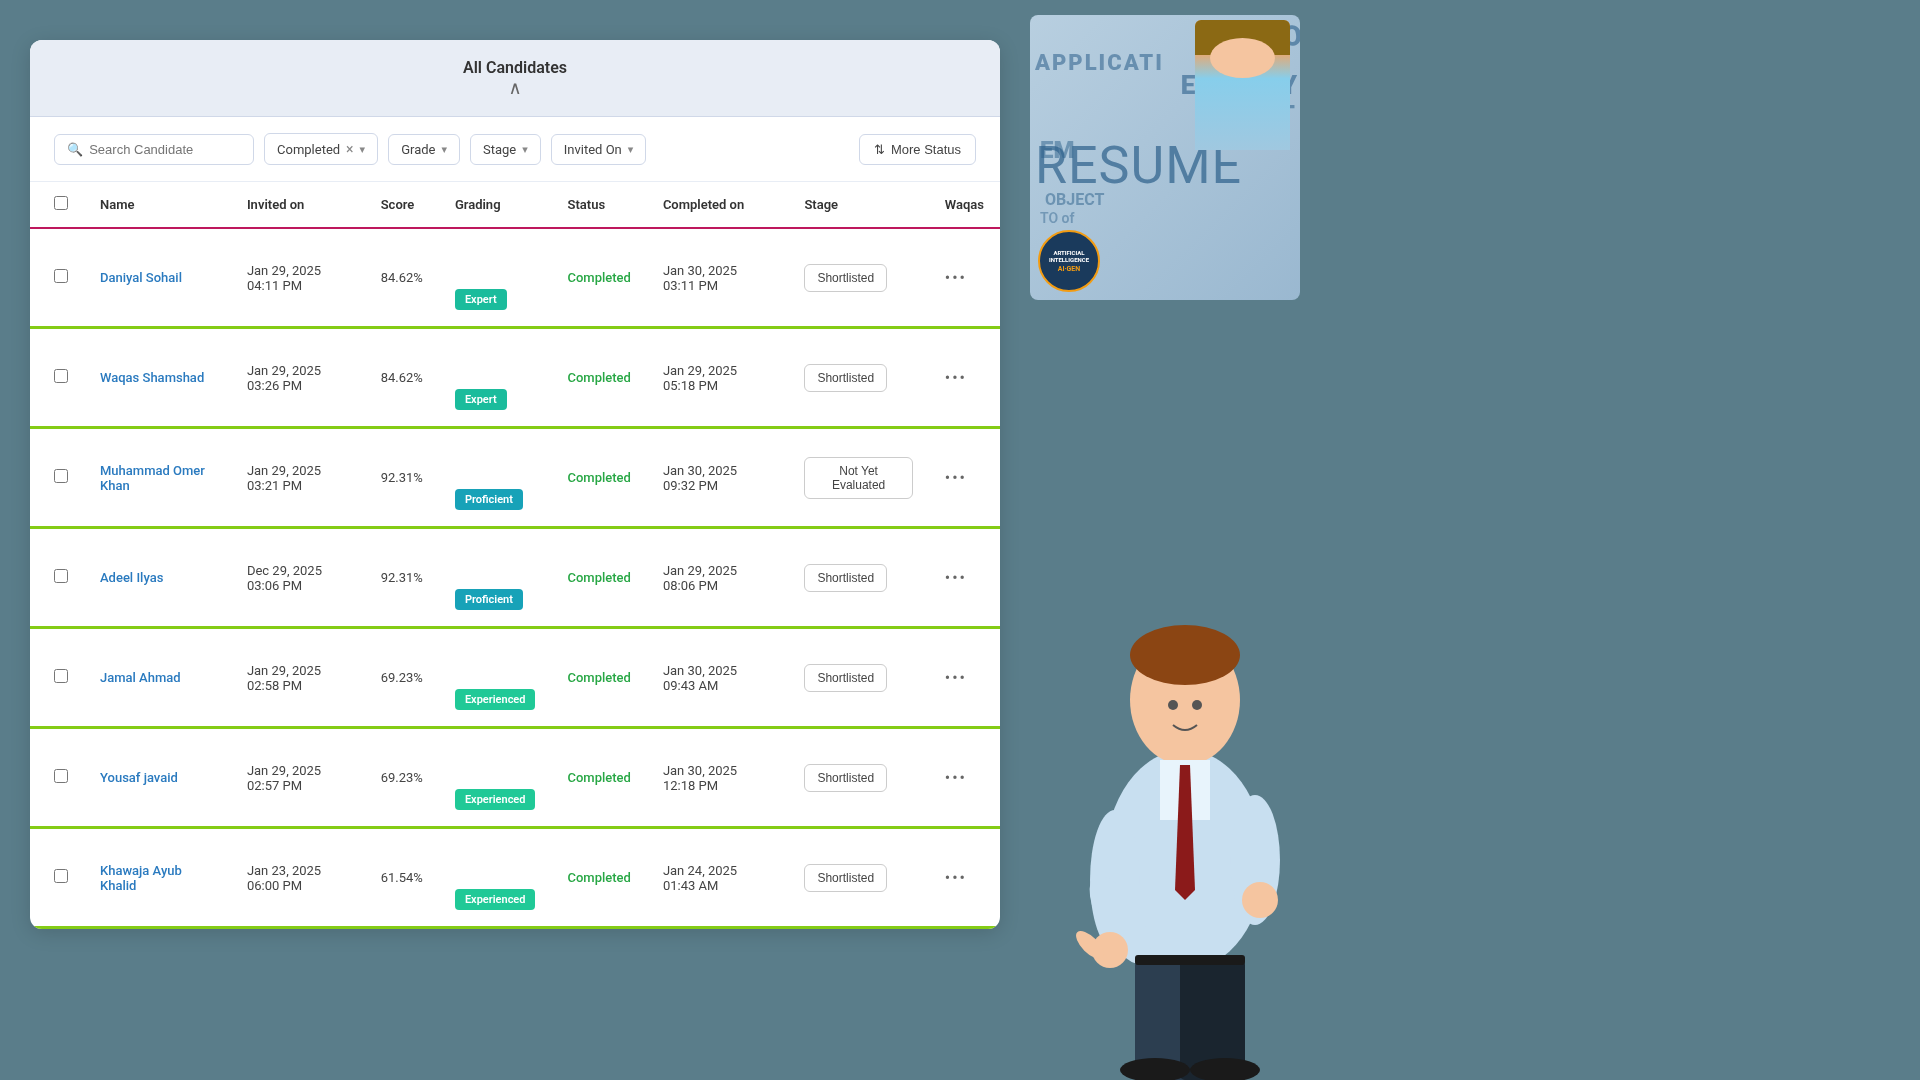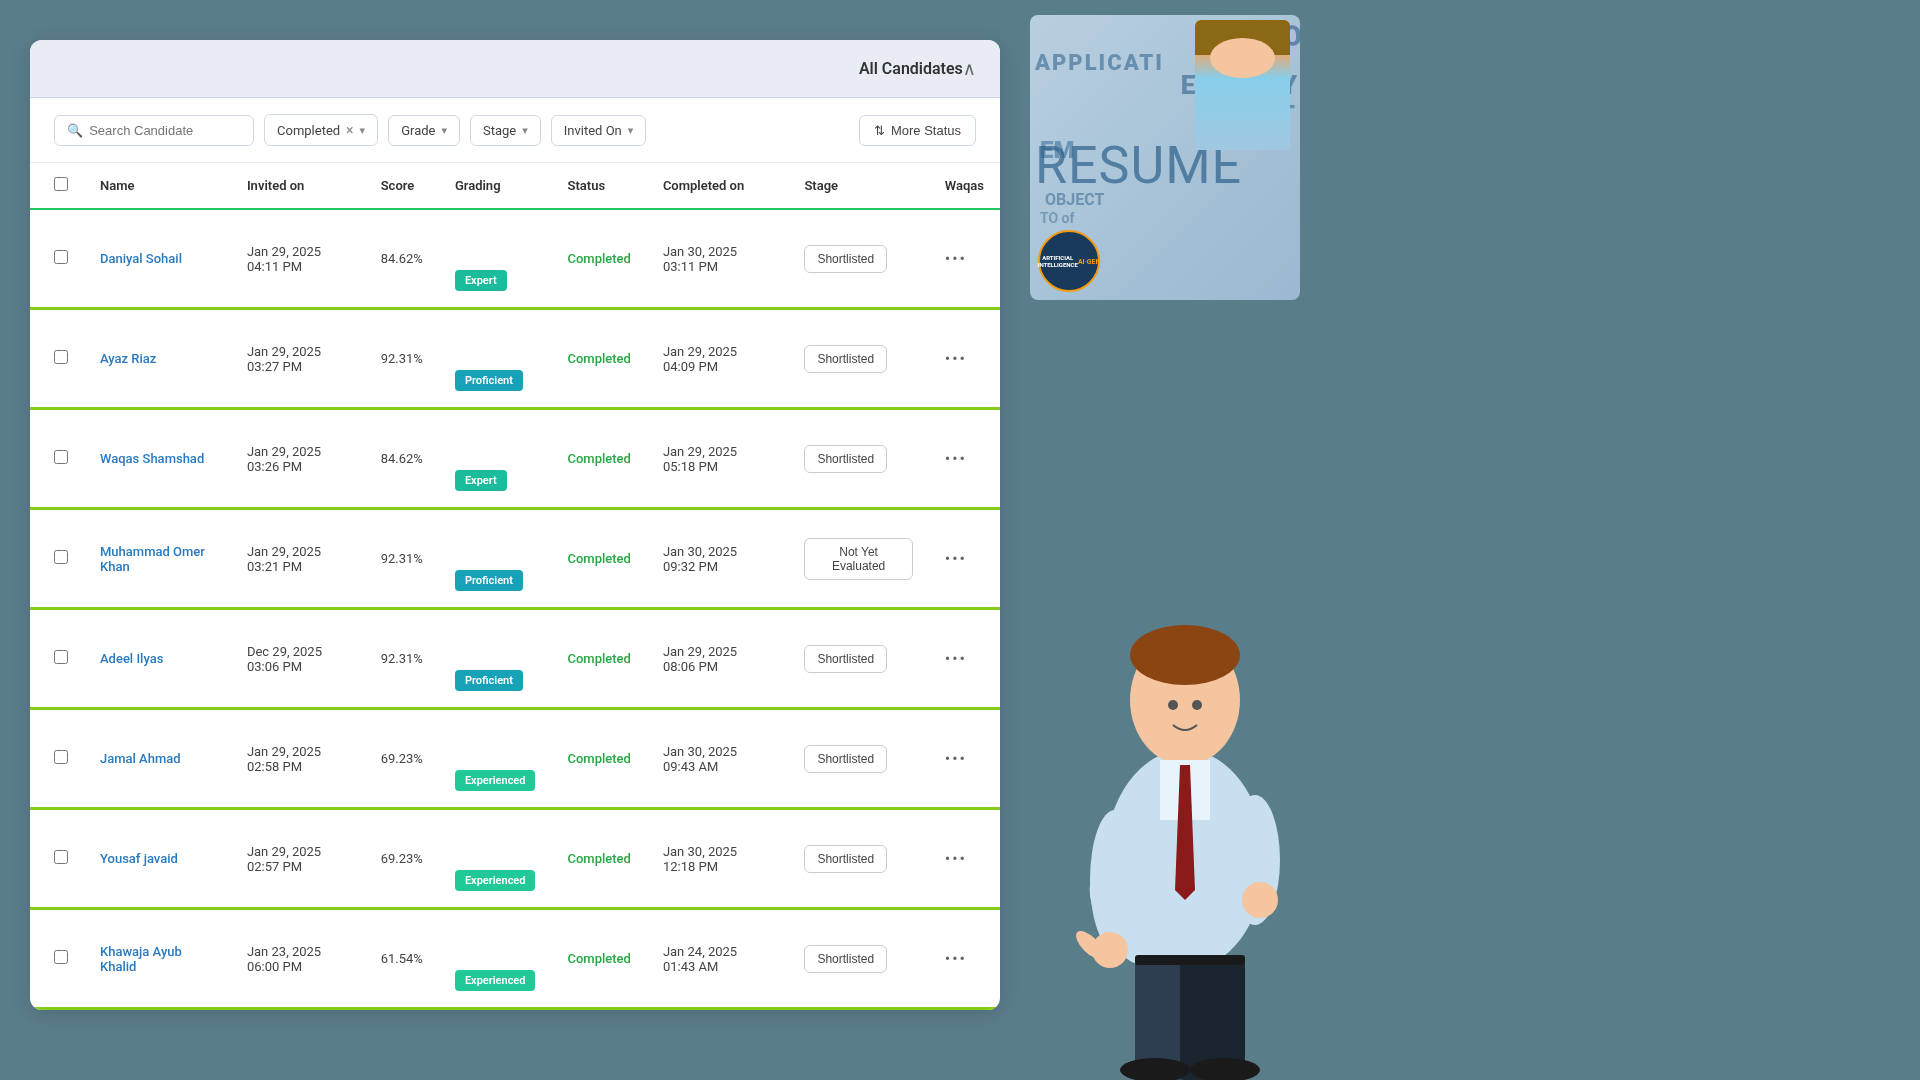--- a/index.html
+++ b/index.html
@@ -22,22 +22,23 @@
       border-radius: 12px;
       box-shadow: 0 4px 20px rgba(0,0,0,0.15);
       overflow: hidden;
     }
 
     .panel-header {
       background: #e8edf5;
       padding: 18px 24px;
       display: flex;
       align-items: center;
-      justify-content: flex-end;
+      justify-content: space-between;
       border-bottom: 1px solid #d0d8e8;
+      flex-direction: column;
     }
 
     .panel-title {
       font-size: 16px;
       font-weight: 600;
       color: #333;
     }
 
     .close-icon {
       font-size: 18px;
@@ -111,21 +112,21 @@
       margin-left: auto;
     }
 
     
     .candidates-table {
       width: 100%;
       border-collapse: collapse;
     }
 
     .candidates-table thead tr {
-      border-bottom: 2px solid #22c55e;
+      border-bottom: 2px solid #be185d;
     }
 
     .candidates-table th {
       padding: 14px 16px;
       text-align: left;
       font-size: 13px;
       font-weight: 600;
       color: #333;
     }
 
@@ -260,31 +261,20 @@
       <td>Jan 29, 2025 04:11 PM</td>
       <td>84.62%</td>
       <td><span class="badge badge-expert">Expert</span></td>
       <td><span class="status-completed">Completed</span></td>
       <td>Jan 30, 2025 03:11 PM</td>
       <td><button class="stage-btn">Shortlisted</button></td>
       <td><span class="action-dots">•••</span></td>
     </tr>
         <tr>
       <td><input type="checkbox" class="row-checkbox" style=""></td>
-      <td><a class="candidate-name" href="#">Ayaz Riaz</a></td>
-      <td>Jan 29, 2025 03:27 PM</td>
-      <td>92.31%</td>
-      <td><span class="badge badge-proficient">Proficient</span></td>
-      <td><span class="status-completed">Completed</span></td>
-      <td>Jan 29, 2025 04:09 PM</td>
-      <td><button class="stage-btn">Shortlisted</button></td>
-      <td><span class="action-dots">•••</span></td>
-    </tr>
-        <tr>
-      <td><input type="checkbox" class="row-checkbox" style=""></td>
       <td><a class="candidate-name" href="#">Waqas Shamshad</a></td>
       <td>Jan 29, 2025 03:26 PM</td>
       <td>84.62%</td>
       <td><span class="badge badge-expert">Expert</span></td>
       <td><span class="status-completed">Completed</span></td>
       <td>Jan 29, 2025 05:18 PM</td>
       <td><button class="stage-btn">Shortlisted</button></td>
       <td><span class="action-dots">•••</span></td>
     </tr>
         <tr>
@@ -357,21 +347,21 @@
   <div style="position:absolute; top:175px; left:15px; font-size:16px; font-weight:700; color:rgba(44,95,138,0.5);">OBJECT</div>
   <div style="position:absolute; top:195px; left:10px; font-size:14px; font-weight:600; color:rgba(44,95,138,0.45);">TO of</div>
 
   <div style="position:absolute; top:5px; right:10px; width:95px; height:130px; background: linear-gradient(180deg, #f5c5a0 0%, #e8a870 25%, #87ceeb 45%, #a0c8e0 100%); border-radius:6px 6px 0 0;">
 
     <div style="position:absolute; top:0; left:0; right:0; height:35px; background: #8B6914; border-radius:6px 6px 0 0;"></div>
 
     <div style="position:absolute; top:18px; left:15px; right:15px; height:40px; background: #f5c5a0; border-radius:50%;"></div>
   </div>
 
-  <div style="position:absolute; bottom:8px; left:8px; width:62px; height:62px; background: #1a3a5c; border-radius:50%; display:flex; align-items:center; justify-content:center; border:2px solid #f39c12; flex-direction:row;">
+  <div style="position:absolute; bottom:8px; left:8px; width:62px; height:62px; background: #1a3a5c; border-radius:50%; display:flex; align-items:center; justify-content:center; border:2px solid #f39c12; flex-direction:column;">
     <div style="font-size:6px; color:#fff; text-align:center; font-weight:700; line-height:1.2;">ARTIFICIAL<br>INTELLIGENCE</div>
     <div style="font-size:7px; color:#f39c12; font-weight:700; margin-top:2px;">AI·GEN</div>
   </div>
 </div>
 
 <div style="position:absolute; bottom:0; right:575px; width:320px; height:510px;">
   <svg width="320" height="510" viewBox="0 0 320 510">
 
     <ellipse cx="160" cy="290" rx="80" ry="110" fill="#c8dff0"></ellipse>
 

